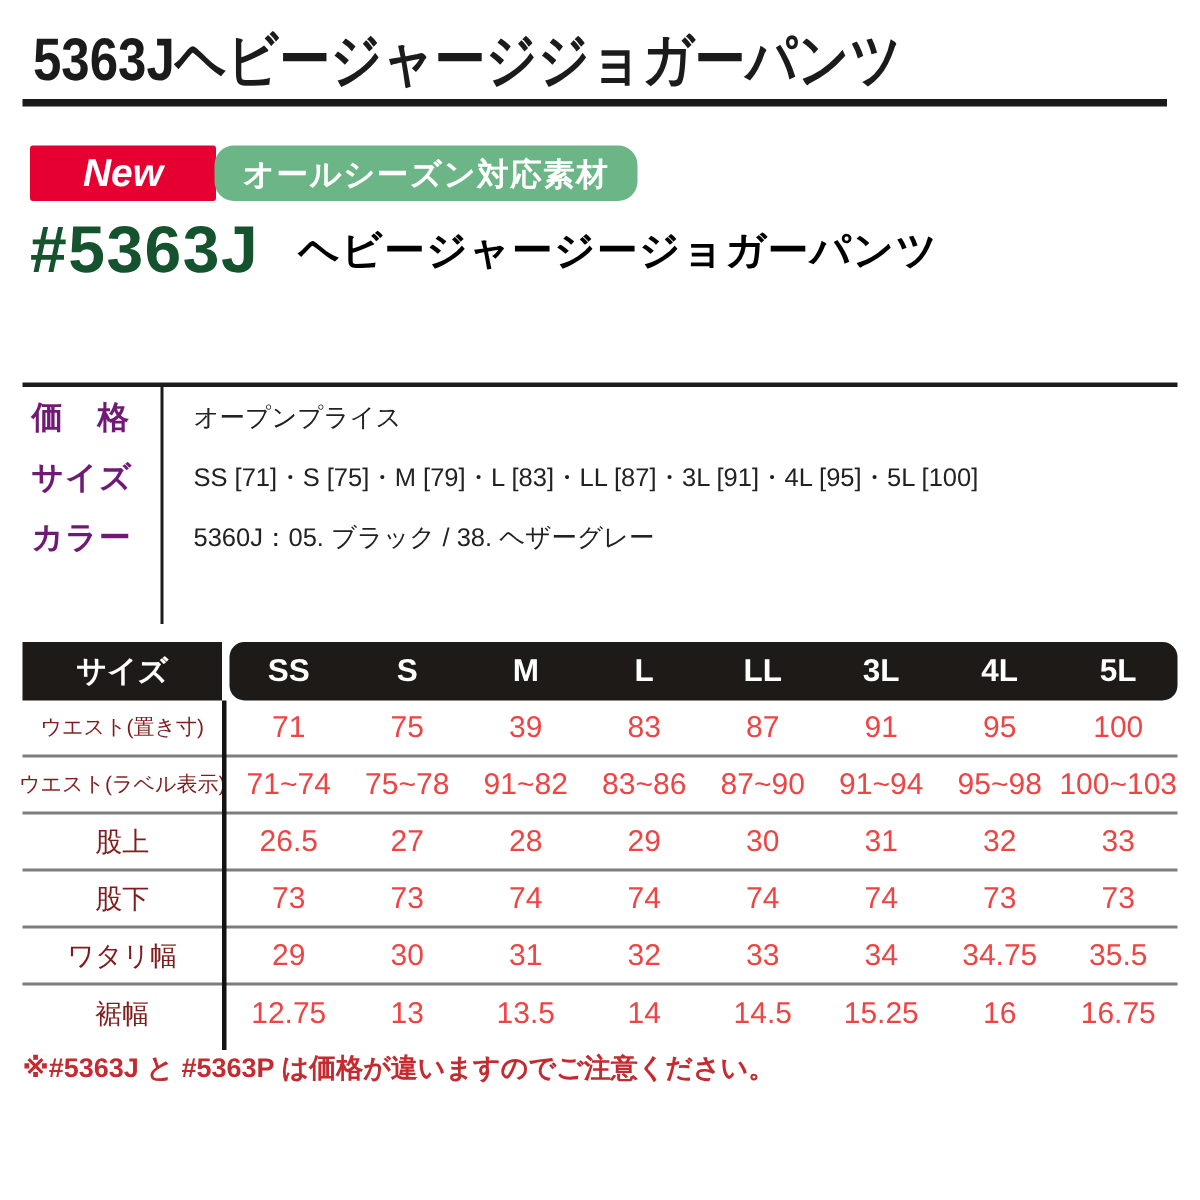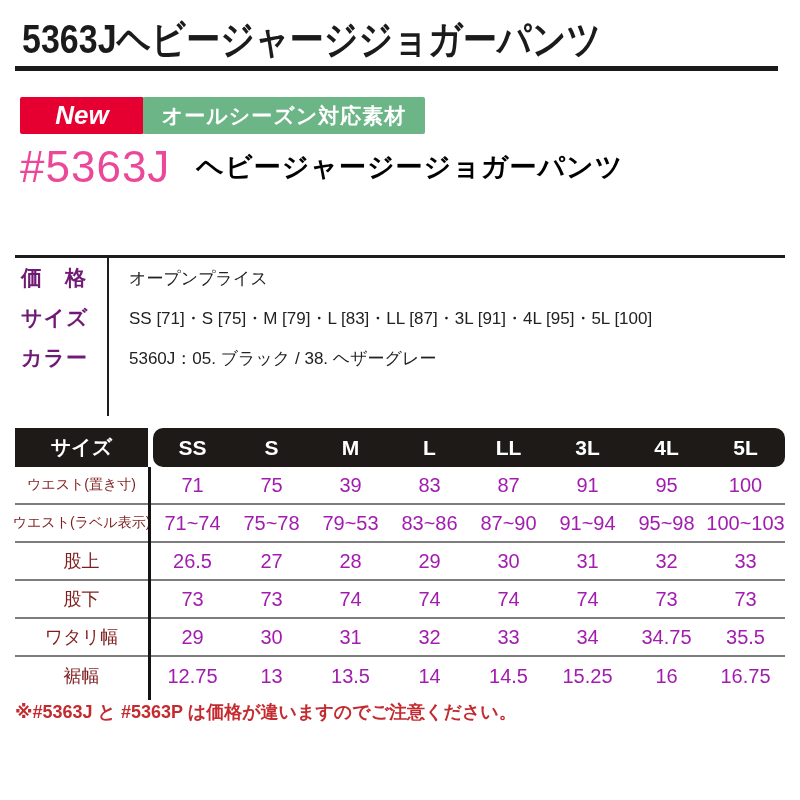--- a/index.html
+++ b/index.html
@@ -38,21 +38,21 @@
     display: flex; align-items: center; justify-content: center;
     font-size: 21px; font-weight: bold; letter-spacing: 1px;
     border-radius: 2px;
   }
 
   
   .product-line {
     position: absolute; left: 20px; top: 142px; height: 50px;
     display: flex; align-items: center; white-space: nowrap;
   }
-  .product-code { font-size: 44px; font-weight: normal; color: #ec4899; letter-spacing: 1px; }
+  .product-code { font-size: 44px; font-weight: bold; color: #14532d; letter-spacing: 1px; }
   .product-name { font-size: 27px; font-weight: bold; color: #000000; margin-left: 26px; letter-spacing: 1px; }
 
   
   .info {
     position: absolute; left: 15px; top: 255px; width: 770px; height: 160px;
     border-top: 3px solid #1c1c1c;
   }
   .info-divider {
     position: absolute; left: 92px; top: 0; width: 2px; height: 158px;
     background: #1c1c1c;
@@ -89,41 +89,41 @@
   .t-row { display: flex; height: 38px; border-bottom: 2px solid #7d7d7d; }
   .t-row:last-child { border-bottom: none; }
   .t-label {
     width: 133px; display: flex; align-items: center; justify-content: center;
     font-size: 18px; color: #7f1d1d; white-space: nowrap;
   }
   .t-label.small { font-size: 14px; }
   .t-cells { flex: 1; margin-left: 5px; display: flex; }
   .t-cells .td {
     flex: 1; display: flex; align-items: center; justify-content: center;
-    font-size: 20px; color: #a21caf; white-space: nowrap;
+    font-size: 20px; color: #ef4444; white-space: nowrap;
   }
 
   
   .footnote {
     position: absolute; left: 15px; top: 700px;
     font-size: 18px; font-weight: bold; color: #c42b30; white-space: nowrap;
   }
 </style>
 </head>
 <body>
 
 <div class="page">
 
   <div class="top-title">5363Jヘビージャージジョガーパンツ</div>
   <div class="top-rule"></div>
 
   <div class="badge-new" style="background: rgb(230, 0, 50);">
     <span>New</span>
   </div>
-  <div class="badge-material" style="background: rgb(108, 181, 134);">
+  <div class="badge-material" style="background: rgb(108, 181, 134); border-radius: 13px;">
     <span>オールシーズン対応素材</span>
   </div>
 
   <div class="product-line">
     <span class="product-code">#5363J</span>
     <span class="product-name">ヘビージャージージョガーパンツ</span>
   </div>
 
   <div class="info">
     <div class="info-divider"></div>
@@ -168,21 +168,21 @@
             <div class="td">91</div>
             <div class="td">95</div>
             <div class="td">100</div>
           </div>
         </div>
         <div class="t-row">
           <div class="t-label small">ウエスト(ラベル表示)</div>
           <div class="t-cells">
             <div class="td">71~74</div>
             <div class="td">75~78</div>
-            <div class="td">79~53</div>
+            <div class="td">91~82</div>
             <div class="td">83~86</div>
             <div class="td">87~90</div>
             <div class="td">91~94</div>
             <div class="td">95~98</div>
             <div class="td">100~103</div>
           </div>
         </div>
         <div class="t-row">
           <div class="t-label">股上</div>
           <div class="t-cells">

